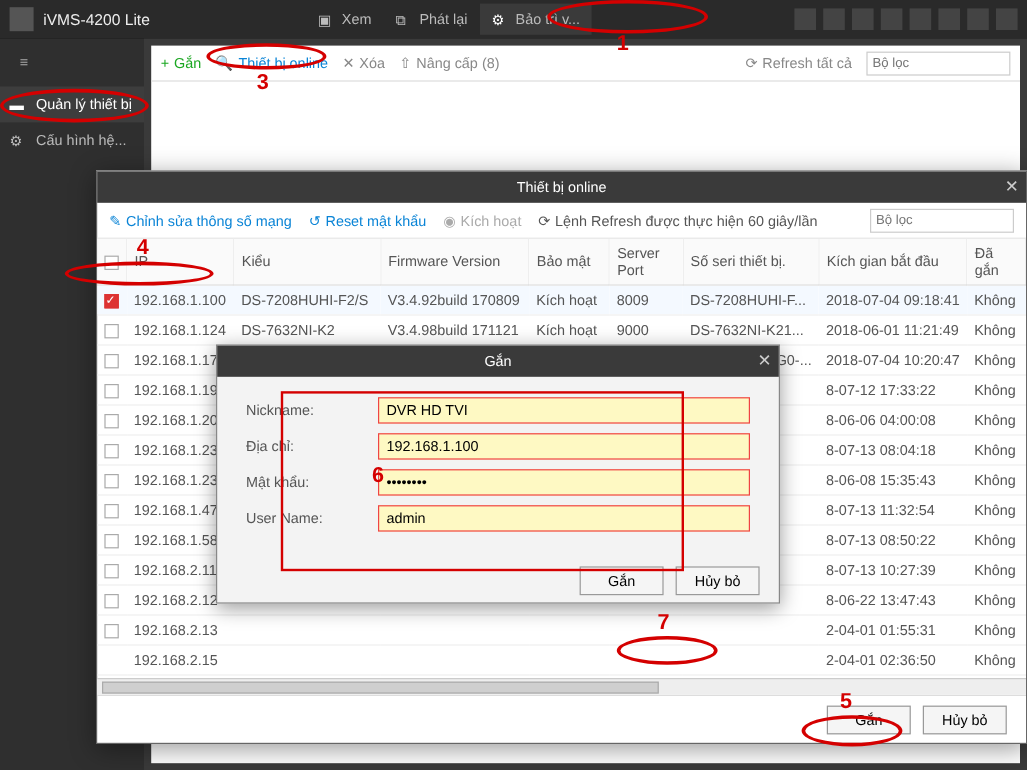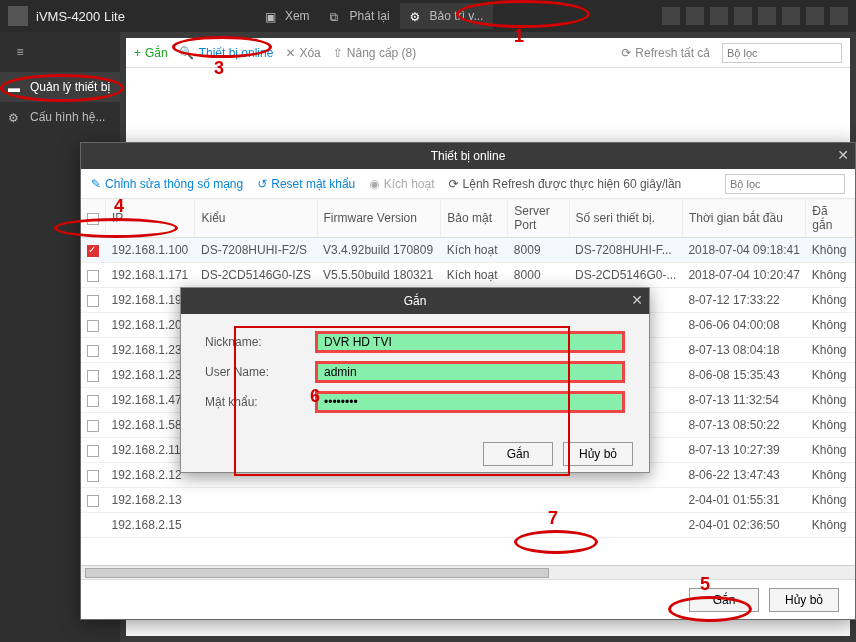--- a/index.html
+++ b/index.html
@@ -57,21 +57,21 @@
   
   .win-footer { height: 40px; display:flex; align-items:center; justify-content:flex-end; gap:10px; padding:0 16px; border-top:1px solid #ddd;}
   .btn { min-width:70px; height:24px; border:1px solid #999; background:#f5f5f5; font-size:12px; cursor:pointer; padding:0 10px;}
   
   
   .add-modal { position:absolute; left:180px; top:287px; width:470px; background:#f3f3f3; border:1px solid #888; box-shadow:0 4px 16px rgba(0,0,0,.4);}
   .add-modal .win-title { background:#3a3a3a;}
   .add-modal .form { padding:14px 24px 18px 24px;}
   .add-modal .row { display:flex; align-items:center; height:28px; margin-bottom:2px;}
   .add-modal .row label { width:110px; font-size:12px; color:#555;}
-  .add-modal .row input { flex:1; height:22px; border:3px solid #ef4444; padding:0 6px; font-size:12px; background:#86efac;}
+  .add-modal .row input { flex:1; height:22px; border:1px solid #ef4444; padding:0 6px; font-size:12px; background:#fef9c3;}
   .add-modal .mf { height:36px; display:flex; align-items:center; justify-content:flex-end; gap:10px; padding:0 16px; }
   
   
   .anno { position:absolute; pointer-events:none; }
   .anno.oval { border:3px solid #d40000; border-radius:50%; }
   .anno.rect { border:2px solid #d40000; }
   .anno.num { color:#d40000; font-weight:bold; font-size:18px; font-family:Arial; }
   
   .hscroll { height:14px; background:#eee; border-top:1px solid #ccc; position:relative;}
   .hscroll .thumb{ position:absolute; left:4px; top:2px; height:10px; width:60%; background:#cfcfcf; border:1px solid #aaa;}
@@ -180,38 +180,49 @@
     <table class="dev">
       <thead>
           <tr>
         <th style="width:20px"><span class="chk"></span></th>
         <th style="width:90px">IP</th>
         <th style="width:110px">Kiểu</th>
         <th style="width:125px">Firmware Version</th>
         <th style="width:70px">Bảo mật</th>
         <th style="width:70px">Server Port</th>
         <th style="width:100px">Số seri thiết bị.</th>
-        <th style="width:120px">Thời gian bắt đầu</th>
+        <th style="width:120px">Kích gian bắt đầu</th>
         <th style="width:50px">Đã gắn</th>
       </tr>
         </thead>
       <tbody id="online-tbody">
           <tr class="sel">
             <td><span class="chk on"></span></td>
             <td>192.168.1.100</td>
             <td>DS-7208HUHI-F2/S</td>
             <td>V3.4.92build 170809</td>
             <td>Kích hoạt</td>
             <td>8009</td>
             <td>DS-7208HUHI-F...</td>
             <td>2018-07-04 09:18:41</td>
             <td>Không</td>
           </tr>
           <tr>
             <td><span class="chk"></span></td>
+            <td>192.168.1.124</td>
+            <td>DS-7632NI-K2</td>
+            <td>V3.4.98build 171121</td>
+            <td>Kích hoạt</td>
+            <td>9000</td>
+            <td>DS-7632NI-K21...</td>
+            <td>2018-06-01 11:21:49</td>
+            <td>Không</td>
+          </tr>
+          <tr>
+            <td><span class="chk"></span></td>
             <td>192.168.1.171</td>
             <td>DS-2CD5146G0-IZS</td>
             <td>V5.5.50build 180321</td>
             <td>Kích hoạt</td>
             <td>8000</td>
             <td>DS-2CD5146G0-...</td>
             <td>2018-07-04 10:20:47</td>
             <td>Không</td>
           </tr>
           <tr>
@@ -340,26 +351,30 @@
   <div class="win-title">
     <span>Gắn</span>
     <span class="close">✕</span>
   </div>
   <div class="form">
     <div class="row">
         <label>Nickname:</label>
         <input value="DVR HD TVI" style="">
       </div>
     <div class="row">
-        <label>User Name:</label>
-        <input value="admin" style="">
+        <label>Địa chỉ:</label>
+        <input value="192.168.1.100" style="">
       </div>
     <div class="row">
         <label>Mật khẩu:</label>
         <input type="password" value="●●●●●●●●" style="">
+      </div>
+    <div class="row">
+        <label>User Name:</label>
+        <input value="admin" style="">
       </div>
   </div>
   <div class="mf">
     <button class="btn">Gắn</button>
     <button class="btn">Hủy bỏ</button>
   </div>
 </div>
 
 <div class="anno oval" style="left:456px; top:0px; width:134px; height:28px;"></div>
 <div class="anno num" style="left:514px; top:26px;">1</div>

